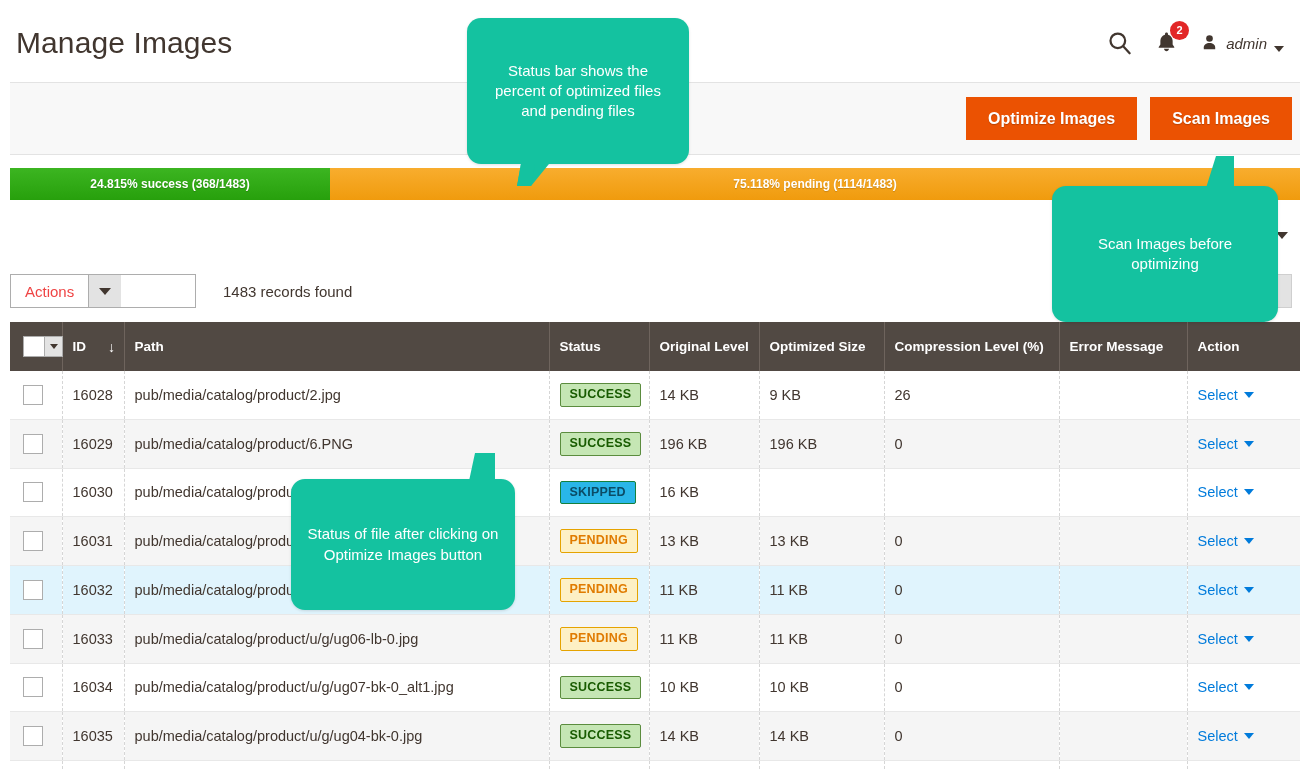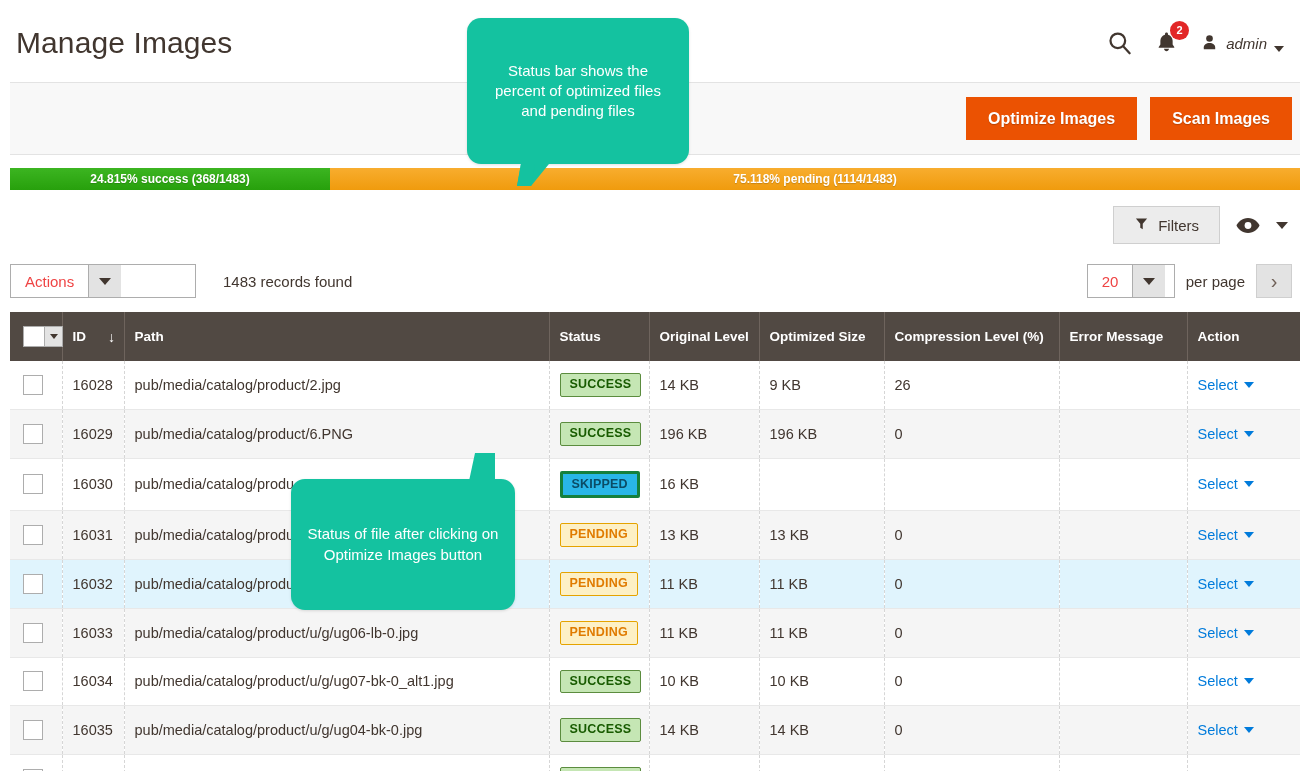--- a/index.html
+++ b/index.html
@@ -85,21 +85,21 @@
     font-weight: bold;
     padding: 13px 22px;
     cursor: pointer;
     line-height: 1.1;
     text-shadow: 0 1px 1px rgba(0,0,0,.22);
   }
 
   
   .progress-wrap {
     margin: 13px 10px 0 10px;
-    height: 22px;
+    height: 32px;
     display: flex;
     background: #86efac;
     overflow: hidden;
     position: relative;
   }
   .progress-seg {
     height: 100%;
     display: flex;
     align-items: center;
     justify-content: center;
@@ -279,21 +279,21 @@
   .badge {
     display: inline-block;
     font-size: 12.5px;
     font-weight: bold;
     padding: 4px 9px;
     border-radius: 2px;
     line-height: 1.1;
     letter-spacing: .2px;
   }
   .badge-success { background: #c5e6b4; border: 1px solid #5b8c3e; color: #185b00; }
-  .badge-skipped { background: #29b6e8; border: 3px solid #15803d; color: #0b4c66; }
+  .badge-skipped { background: #29b6e8; border: 1px solid #15803d; color: #0b4c66; }
   .badge-pending { background: #fdf0c5; border: 1px solid #e5a300; color: #e07b00; }
   .select-link {
     color: #007bdb;
     font-size: 14.5px;
     cursor: pointer;
     display: inline-flex;
     align-items: center;
     gap: 6px;
   }
   .select-link .tri {
@@ -585,19 +585,23 @@
           </tr>
         </tbody>
     </table>
   </div>
 
   <div class="callout" id="callout-status">
     <span>Status bar shows the percent of optimized files and pending files</span>
     <span class="tail"></span>
   </div>
 
+  <div class="callout" id="callout-scan">
+    <span>Scan Images before optimizing</span>
+    <span class="tail"></span>
+  </div>
 
   <div class="callout" id="callout-filestatus">
     <span>Status of file after clicking on Optimize Images button</span>
     <span class="tail"></span>
   </div>
 
 </div>
 
 </body></html>

